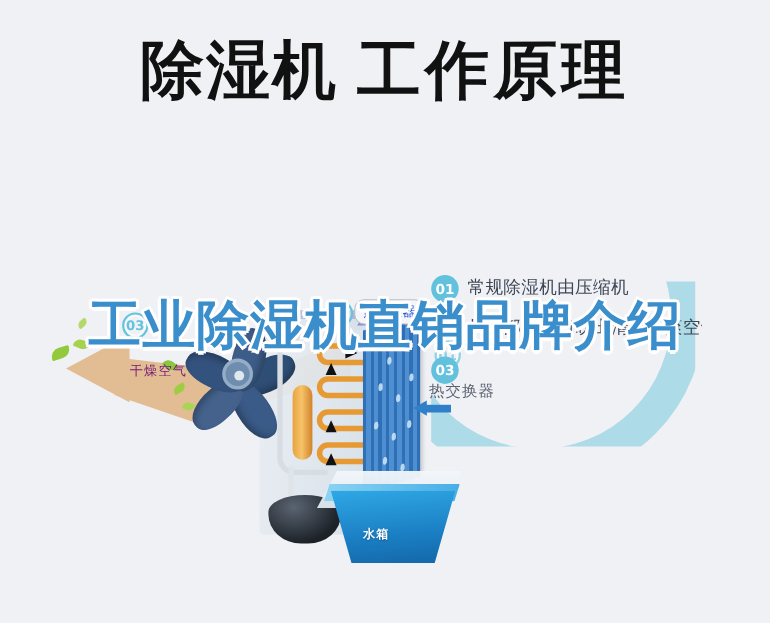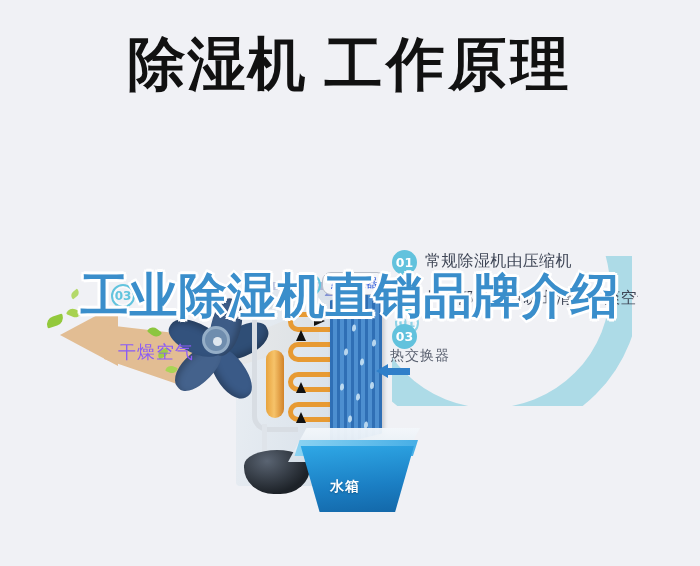--- a/index.html
+++ b/index.html
@@ -165,21 +165,21 @@
     position:absolute; left:296px; top:318px; width:118px; height:66px;
     background:linear-gradient(175deg,#2fa8e6 0%,#1b7fc4 60%,#1367a8 100%);
     clip-path: polygon(4% 0%, 100% 0%, 84% 100%, 20% 100%);
   }
   .tank-lip{
     position:absolute; left:292px; top:312px; width:126px; height:16px;
     background:linear-gradient(90deg,#8ed4f2,#46aee6);
     clip-path: polygon(6% 0%, 100% 0%, 96% 100%, 2% 100%);
   }
   .tank-label{
-    position:absolute; left:330px; top:350px; font-size:14px; color:#fff;
+    position:absolute; left:330px; top:350px; font-size:11px; color:#fff;
     font-weight:bold; letter-spacing:1px; text-shadow:0 1px 2px rgba(0,0,0,.25);
   }
 
   
   .intake-arrow{
     position:absolute; left:376px; top:236px; width:34px; height:14px;
   }
   .intake-arrow .sh{ position:absolute; left:10px; top:4px; width:24px; height:7px; background:#2f7fc9; }
   .intake-arrow .hd{
     position:absolute; left:0; top:0; width:0; height:0;
@@ -192,21 +192,21 @@
     position:absolute; width:24px; height:24px; border-radius:50%;
     background:#5cc0dc; color:#fff; font-size:12px; font-weight:bold;
     display:flex; align-items:center; justify-content:center;
     box-shadow:0 0 0 2px rgba(255,255,255,.6) inset;
   }
   .badge.hollow{ background:transparent; border:2px solid #62c4de; color:#62c4de; }
 
   .lbl{ position:absolute; font-size:13px; color:#4a5160; white-space:nowrap; }
 
   #badge03{ left:111px; top:156px; }
-  #lbl-dry{ left:118px; top:212px; color:#8b5cf6; font-size:18px; letter-spacing:1px;}
+  #lbl-dry{ left:118px; top:201px; color:#701a75; font-size:12px; letter-spacing:1px;}
 
   #badge02-hx{ left:297px; top:145px; background:transparent; border:2px solid #62c4de; color:#62c4de;}
   .bubble{
     position:absolute; left:322px; top:144px; padding:2px 7px;
     border:1px solid #b9bfc9; border-radius:9px; background:#f4f5f8;
     font-size:12px; color:#1d4ed8; white-space:nowrap;
   }
   .bubble:after{
     content:""; position:absolute; left:26px; top:100%;
     border-left:6px solid transparent; border-right:6px solid transparent;

